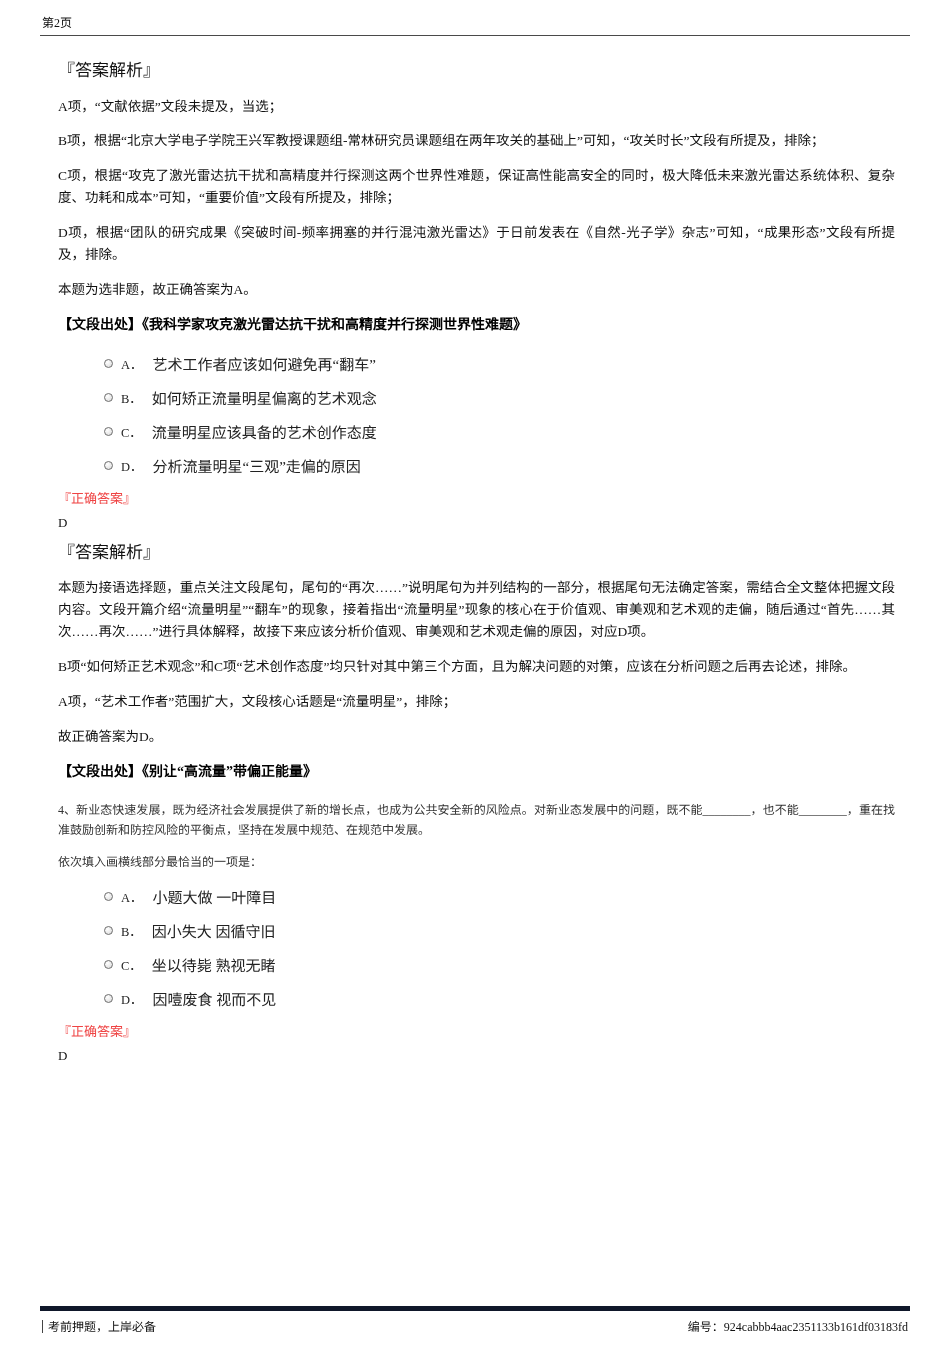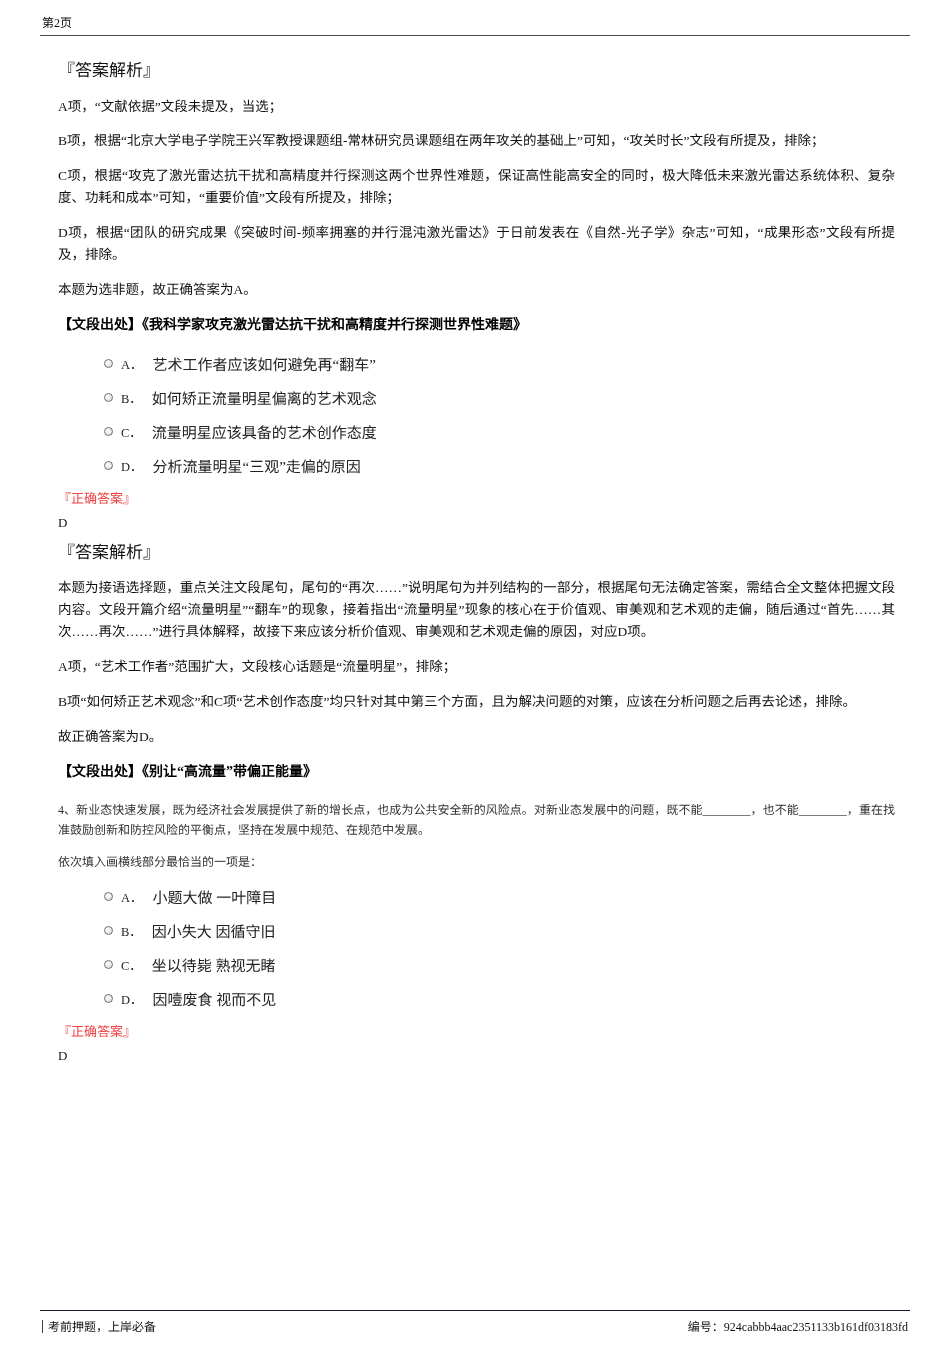--- a/index.html
+++ b/index.html
@@ -43,21 +43,21 @@
     border: 1px solid #6e6e6e;
     background: radial-gradient(circle at 35% 30%, #ffffff 0%, #e2e2e2 75%, #cfcfcf 100%);
     display: inline-block; margin-right: 8px; flex: none;
   }
   .opt-label { font-size: 12.5px; color: #222; margin-right: 10px; flex: none; }
   .opt-text { font-size: 15px; color: #222; }
 
   
   .page-footer {
     position: absolute; left: 40px; right: 40px; bottom: 10px;
-    border-top: 1px solid #0f172a;
+    border-top: 5px solid #0f172a;
     display: flex; justify-content: space-between; align-items: flex-start;
     padding: 6px 2px 0 2px; font-size: 12px; color: #111;
   }
   .footer-left { display: flex; align-items: center; }
   .footer-mark { display: inline-block; width: 1px; height: 13px; background: #444; margin-right: 5px; }
 </style>
 </head>
 <body>
 
 <div class="page">
@@ -97,22 +97,22 @@
         <span class="radio"></span>
         <span class="opt-label">D．</span>
         <span class="opt-text">分析流量明星“三观”走偏的原因</span>
       </div>
     </div>
 
     <p class="answer-label">『正确答案』</p>
     <p class="answer-letter">D</p>
     <p class="label-line">『答案解析』</p>
     <p class="analysis">本题为接语选择题，重点关注文段尾句，尾句的“再次……”说明尾句为并列结构的一部分，根据尾句无法确定答案，需结合全文整体把握文段内容。文段开篇介绍“流量明星”“翻车”的现象，接着指出“流量明星”现象的核心在于价值观、审美观和艺术观的走偏，随后通过“首先……其次……再次……”进行具体解释，故接下来应该分析价值观、审美观和艺术观走偏的原因，对应D项。</p>
+    <p class="analysis">B项“如何矫正艺术观念”和C项“艺术创作态度”均只针对其中第三个方面，且为解决问题的对策，应该在分析问题之后再去论述，排除。</p>
     <p class="analysis">A项，“艺术工作者”范围扩大，文段核心话题是“流量明星”，排除；</p>
-    <p class="analysis">B项“如何矫正艺术观念”和C项“艺术创作态度”均只针对其中第三个方面，且为解决问题的对策，应该在分析问题之后再去论述，排除。</p>
     <p class="analysis">故正确答案为D。</p>
     <p class="source-line">【文段出处】《别让“高流量”带偏正能量》</p>
 
     <p class="stem">4、新业态快速发展，既为经济社会发展提供了新的增长点，也成为公共安全新的风险点。对新业态发展中的问题，既不能________，也不能________，重在找准鼓励创新和防控风险的平衡点，坚持在发展中规范、在规范中发展。</p>
     <p class="prompt">依次填入画横线部分最恰当的一项是：</p>
 
     <div class="options">
       <div class="option-row">
         <span class="radio"></span>
         <span class="opt-label">A．</span>

